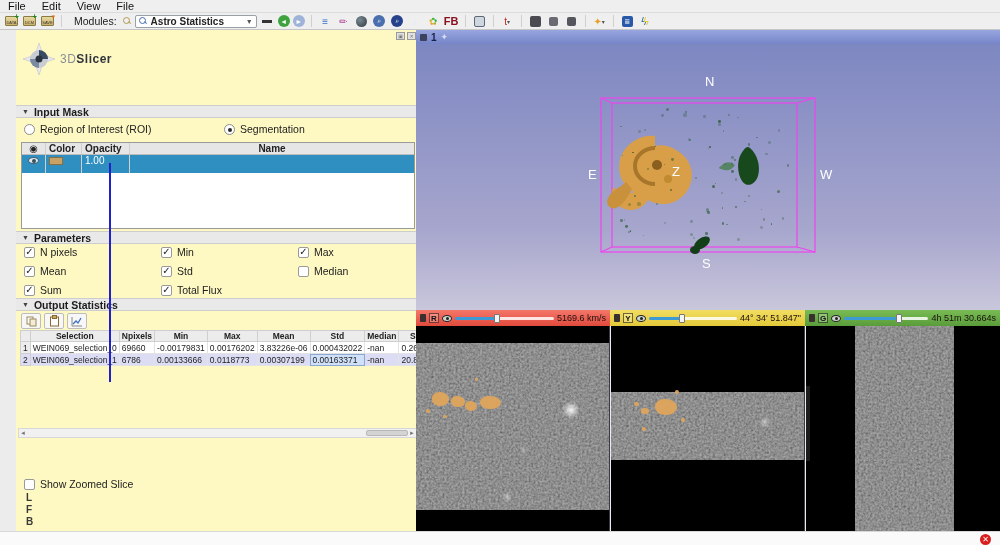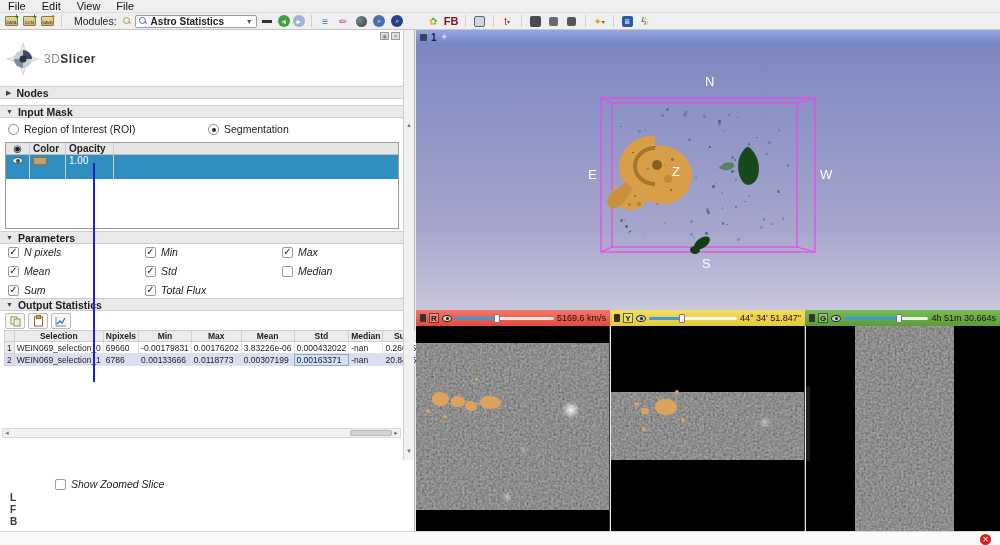--- a/index.html
+++ b/index.html
@@ -23,45 +23,45 @@
   .mag::after { content:""; position:absolute; left:5px; top:5px; width:3px; height:1.4px; background:#b09a50; transform:rotate(45deg); }
   .mag.blue::after { background:#4a6fae; }
   #module-combo { width:122px; height:13px; background:#fff; border:1px solid #9aa0a8; border-radius:2px; display:flex; align-items:center; gap:3px; padding:0 3px; }
   #module-combo .txt { flex:1; font-size:10px; font-weight:bold; color:#222; white-space:nowrap; overflow:hidden; }
   #module-combo .caret { font-size:7px; color:#555; }
   .circle-btn { width:12px; height:12px; border-radius:50%; color:#fff; font-size:7px; display:flex; align-items:center; justify-content:center; }
   .sq { width:11px; height:11px; border-radius:2px; }
   .gly { font-size:10px; line-height:11px; }
 
   
-  #panel { position:absolute; left:0; top:30px; width:415px; height:501px; background:#ffffff; border-right:1px solid #b5b5b5; }
+  #panel { position:absolute; left:16px; top:30px; width:415px; height:501px; background:#fef9c3; border-right:1px solid #b5b5b5; }
   #panel-top-icons { position:absolute; right:14px; top:2px; display:flex; gap:2px; }
   #panel-top-icons .pi { width:9px; height:8px; border:1px solid #9a9a9a; background:#e2e2e2; font-size:5px; color:#777; text-align:center; line-height:6px; }
   #logo { position:absolute; left:6px; top:12px; display:flex; align-items:center; gap:4px; }
   #logo-text { font-size:12px; letter-spacing:.5px; }
   #logo-text .g { color:#8a8f96; }
   #logo-text .s { color:#30343c; font-weight:bold; }
   .sec-header { position:absolute; left:0; width:404px; height:13px; background:#e9e9e9; border-top:1px solid #cdcdcd; border-bottom:1px solid #cdcdcd; display:flex; align-items:center; gap:5px; padding-left:6px; }
   .sec-header .tri { font-size:7px; color:#444; }
   .sec-header .lab { font-size:10.5px; font-weight:bold; color:#1c1c1c; }
   .radio { width:11px; height:11px; border:1px solid #8c8c8c; border-radius:50%; background:#fff; display:inline-block; position:relative; vertical-align:-2px; }
   .radio.on::after { content:""; position:absolute; left:2.5px; top:2.5px; width:4px; height:4px; border-radius:50%; background:#2a2a2a; }
   .rlabel { font-size:10.5px; margin-left:5px; }
   .chk { width:11px; height:11px; border:1px solid #9a9a9a; border-radius:2px; background:#fff; display:inline-flex; align-items:center; justify-content:center; font-size:10px; line-height:10px; color:#222; font-weight:bold; }
-  .chk-label { font-size:10.5px; margin-left:5px;font-style:italic; }
+  .chk-label { font-size:10.5px; margin-left:5px; }
 
   
   #seg-table { position:absolute; left:5px; top:112px; width:394px; height:87px; background:#fff; border:1px solid #9a9a9a; font-size:10px; }
   #seg-table .hdr { display:flex; background:#e6e6e6; border-bottom:1px solid #bdbdbd; font-weight:bold; height:12px; line-height:11px; }
   #seg-table .hdr > div, #seg-table .row > div { padding:0 3px; overflow:hidden; white-space:nowrap; }
   .c-eye { width:24px; border-right:1px solid #cfcfcf; text-align:center; }
   .c-color { width:36px; border-right:1px solid #cfcfcf; }
   .c-opac { width:48px; border-right:1px solid #cfcfcf; }
   .c-name { flex:1; text-align:center; }
-  #seg-table .row { display:flex; height:24px; line-height:11px; background:#2e8fc0; color:#fff; }
+  #seg-table .row { display:flex; height:18px; line-height:11px; background:#2e8fc0; color:#fff; }
   #seg-table .row .c-name { text-align:left; }
   .swatch { width:14px; height:8px; background:#c8a165; border:1px solid #8a7040; display:inline-block; margin-top:1.5px; }
   .eye-ic { display:inline-block; width:11px; height:7px; position:relative; }
   .eye-ic::before { content:""; position:absolute; inset:0; border-radius:50%; background:#dfe9f2; border:1px solid #44606e; }
   .eye-ic::after { content:""; position:absolute; left:3.5px; top:1.5px; width:4px; height:4px; border-radius:50%; background:#35505c; }
 
   
   #param-grid { position:absolute; left:8px; top:216px; width:390px; display:grid; grid-template-columns:137px 137px 116px; row-gap:7px; }
   .chk-item { display:flex; align-items:center; height:12px; }
 
@@ -84,21 +84,21 @@
   #hscroll .thumb { position:absolute; right:8px; width:42px; height:6px; background:#d4d4d4; border:1px solid #b8b8b8; border-radius:2px; }
   .sarrow { font-size:6px; color:#777; }
   #vscroll { position:absolute; left:403px; top:0px; width:11px; height:430px; background:#f1f1f1; border-left:1px solid #cfcfcf; }
   #vscroll .up { position:absolute; top:92px; left:2px; font-size:6px; color:#777; }
   #vscroll .dn { position:absolute; top:418px; left:2px; font-size:6px; color:#777; }
 
   
   #calc-btn { position:absolute; left:2px; top:412px; width:400px; height:17px; background:linear-gradient(#fdfdfd,#ededed); border:1px solid #b3b3b3; border-radius:2px; font-size:10.5px; text-align:center; line-height:15px; color:#1a1a1a; }
 
   
-  #dp-check { position:absolute; left:8px; top:448px; display:flex; align-items:center;margin-left:47px; }
+  #dp-check { position:absolute; left:8px; top:448px; display:flex; align-items:center; }
   .lfb { position:absolute; left:10px; font-size:10px; font-weight:bold; color:#3a3a3a; }
 
   
   #view3d-bar { position:absolute; left:416px; top:30px; width:584px; height:14px; background:linear-gradient(#98a5e0,#7585c8); display:flex; align-items:center; gap:4px; padding-left:4px; }
   #view3d-bar .pin { width:7px; height:7px; background:#3c415c; border-radius:1px; }
   #view3d-bar .badge { font-size:10px; font-weight:bold; color:#16204a; }
   #view3d-bar .star { color:#d8dcf2; font-size:9px; }
   #view3d { position:absolute; left:416px; top:44px; width:584px; height:266px; background:linear-gradient(#7d87c1,#a7a6cd 70%,#c9c7db); overflow:hidden; }
   .axis-label { position:absolute; color:#fff; font-size:13px; }
   #specks { position:absolute; inset:0; pointer-events:none; }
@@ -228,42 +228,39 @@
       <svg width="34" height="34" viewBox="0 0 34 34">
         <polygon points="17,1 21,13 33,17 21,21 17,33 13,21 1,17 13,13" fill="#e8e8ee" stroke="#b8b8c4" stroke-width="0.5"></polygon>
         <circle cx="17" cy="17" r="9" fill="#c8cdd4"></circle>
         <path d="M17 8 a9 9 0 0 1 9 9 L17 17 Z" fill="#3a4a60"></path>
         <path d="M8 17 a9 9 0 0 0 9 9 L17 17 Z" fill="#7a8aa0"></path>
         <circle cx="17" cy="17" r="3.5" fill="#2a3240"></circle>
       </svg>
       <span id="logo-text"><span class="g">3D</span><span class="s">Slicer</span></span>
     </div>
 
-    <div class="sec-header" style="top:56px;">
-      <span class="tri">▶</span>
-      <span class="lab">Nodes</span>
-    </div>
 
     <div class="sec-header" style="top:75px;">
       <span class="tri">▼</span>
       <span class="lab">Input Mask</span>
     </div>
 
     <div style="position:absolute; left:8px; top:93px;">
       <span class="radio"></span><span class="rlabel">Region of Interest (ROI)</span>
     </div>
     <div style="position:absolute; left:208px; top:93px;">
       <span class="radio on"></span><span class="rlabel">Segmentation</span>
     </div>
 
     <div id="seg-table">
       <div class="hdr">
         <div class="c-eye">◉</div>
         <div class="c-color">Color</div>
         <div class="c-opac">Opacity</div>
+        <div class="c-name">Name</div>
       </div>
       <div class="row">
         <div class="c-eye"><span class="eye-ic"></span></div>
         <div class="c-color"><span class="swatch"></span></div>
         <div class="c-opac">1.00</div>
       </div>
     </div>
 
     <div class="sec-header" style="top:201px;">
       <span class="tri">▼</span>

